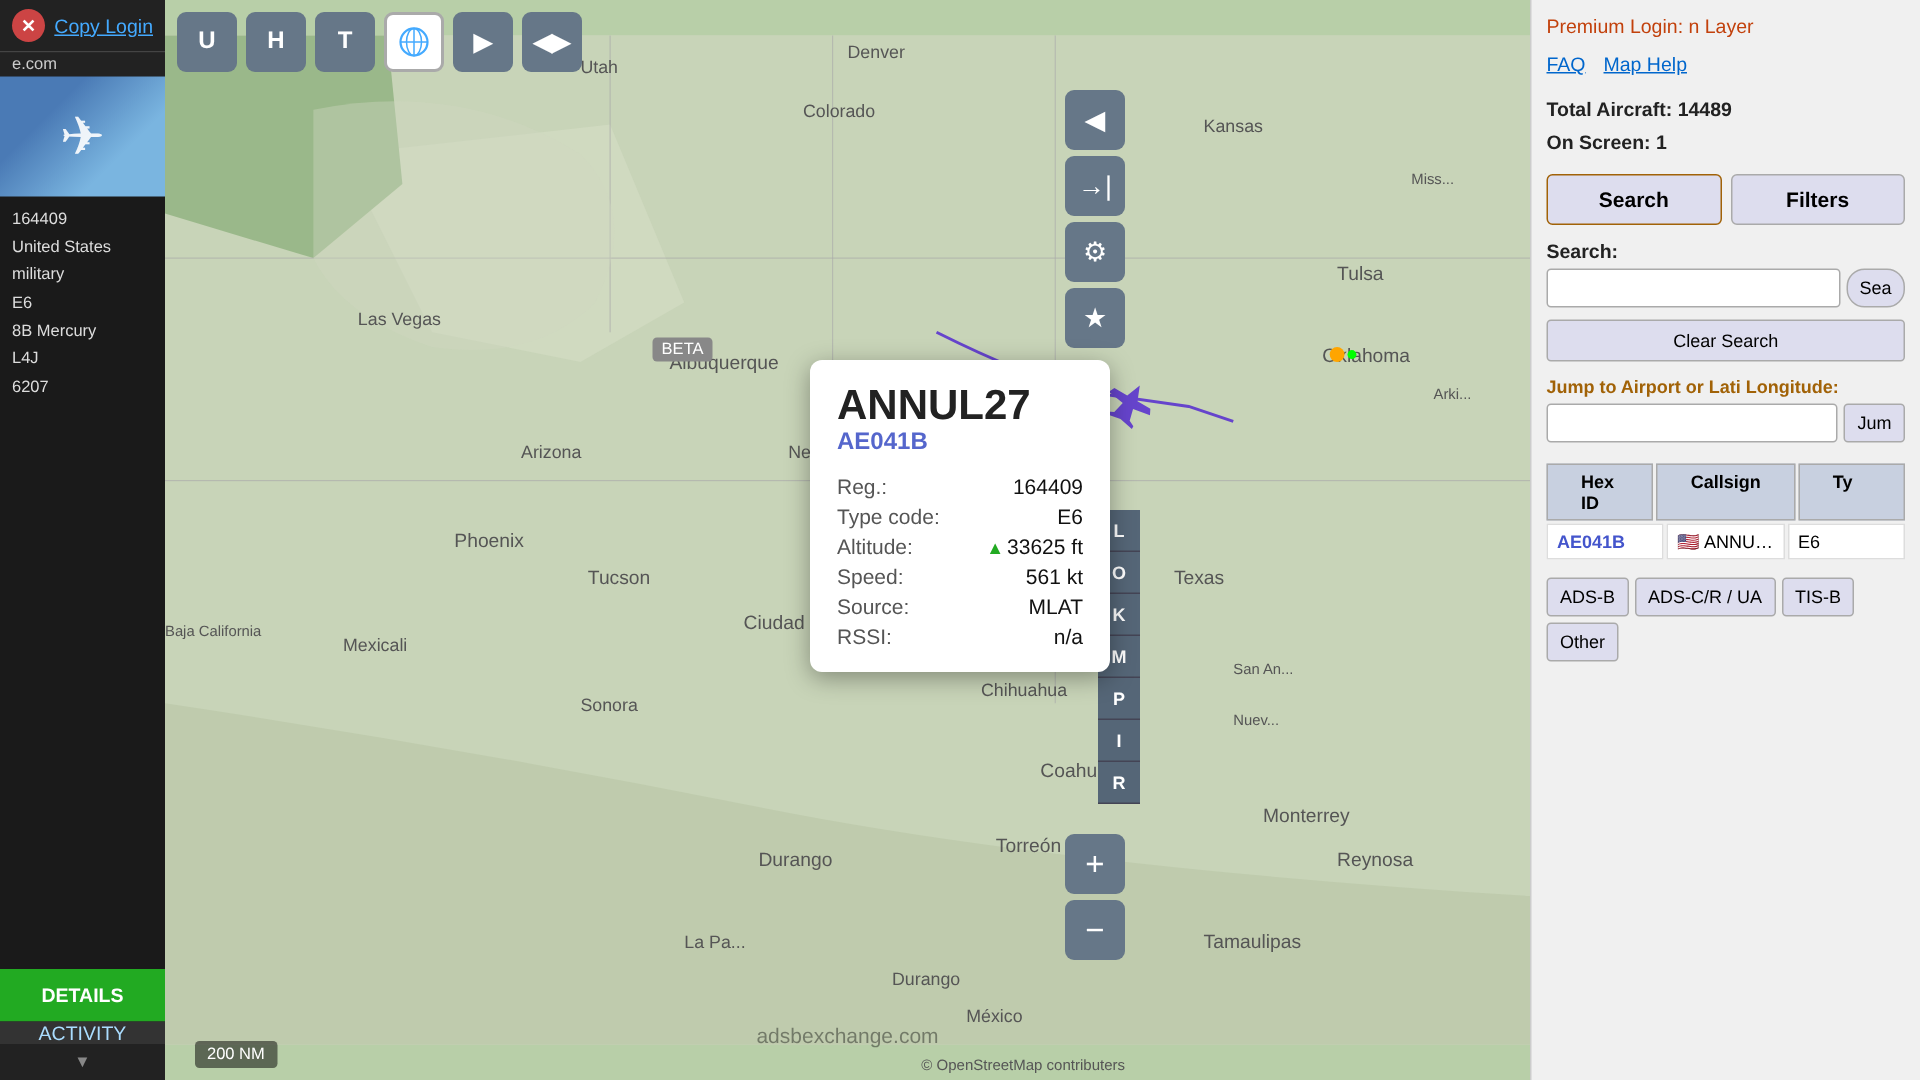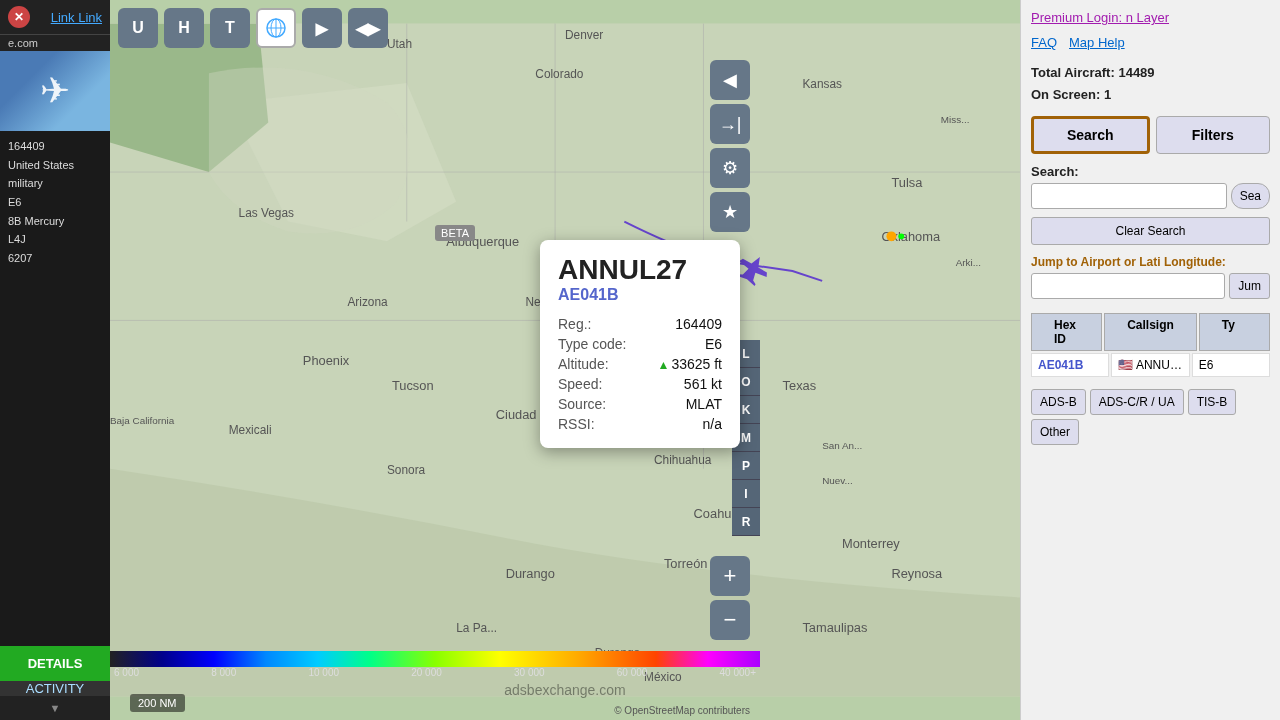--- a/index.html
+++ b/index.html
@@ -163,30 +163,30 @@
       flex-direction: column;
       padding: 10px;
       overflow-y: auto;
       z-index: 10;
     }
     .rp-improve-link {
       color: #0066cc; font-size: 13px; text-decoration: underline; cursor: pointer;
       margin-bottom: 2px; line-height: 1.3;
     }
     .rp-premium-link {
-      color: #a21caf; font-size: 13px; text-decoration: underline; cursor: pointer;
+      color: #c2410c; font-size: 13px; cursor: pointer;
       margin-bottom: 8px; line-height: 1.3;
     }
     .rp-links { display: flex; gap: 12px; margin-bottom: 12px; }
     .rp-link { color: #0066cc; font-size: 13px; text-decoration: underline; cursor: pointer; }
     .rp-stats { font-size: 13px; color: #222; margin-bottom: 10px; line-height: 1.7; }
     .rp-stats span { font-weight: bold; }
     .rp-search-filters { display: flex; gap: 6px; margin-bottom: 10px; }
     .rp-btn-search {
-      flex: 1; background: #dde; border: 3px solid #a16207; padding: 8px;
+      flex: 1; background: #dde; border: 1px solid #a16207; padding: 8px;
       font-size: 14px; font-weight: bold; cursor: pointer; border-radius: 4px;
     }
     .rp-btn-filters {
       flex: 1; background: #dde; border: 1px solid #aaa; padding: 8px;
       font-size: 14px; font-weight: bold; cursor: pointer; border-radius: 4px;
     }
     .rp-search-label { font-size: 13px; font-weight: bold; color: #222; margin-bottom: 4px; }
     .rp-search-row { display: flex; gap: 4px; margin-bottom: 8px; }
     .rp-search-input {
       flex: 1; border: 1px solid #aaa; padding: 5px 6px;
@@ -243,21 +243,21 @@
       font-size: 12px; font-weight: bold; cursor: pointer;
       border-bottom: 1px solid #445;
     }
   </style>
 </head>
 <body>
 
 <div id="left-panel">
   <div class="lp-header">
     <span class="lp-close">✕</span>
-    <span class="lp-copy-link">Link Link</span>
+    <span class="lp-copy-link">Copy Login</span>
   </div>
   <div class="lp-domain">e.com</div>
   <div class="lp-image">
     <span class="plane-silhouette">✈</span>
   </div>
   <div class="lp-data">
     <div>164409</div>
     <div>United States</div>
     <div>military</div>
     <div>E6</div>
@@ -396,32 +396,20 @@
     <div class="popup-row">
       <span class="popup-label">Source:</span>
       <span class="popup-value">MLAT</span>
     </div>
     <div class="popup-row">
       <span class="popup-label">RSSI:</span>
       <span class="popup-value">n/a</span>
     </div>
   </div>
 
-  <div id="alt-bar">
-    <div class="alt-bar-gradient"></div>
-    <div class="alt-bar-labels">
-      <span>6 000</span>
-      <span>8 000</span>
-      <span>10 000</span>
-      <span>20 000</span>
-      <span>30 000</span>
-      <span>60 000</span>
-      <span>40 000+</span>
-    </div>
-  </div>
 
   <div id="map-scale">200 NM</div>
 
   <div id="watermark">adsbexchange.com</div>
 
   <div id="attribution">
     <span>© OpenStreetMap contributers</span>
   </div>
 
   <div id="zoom-btns">

